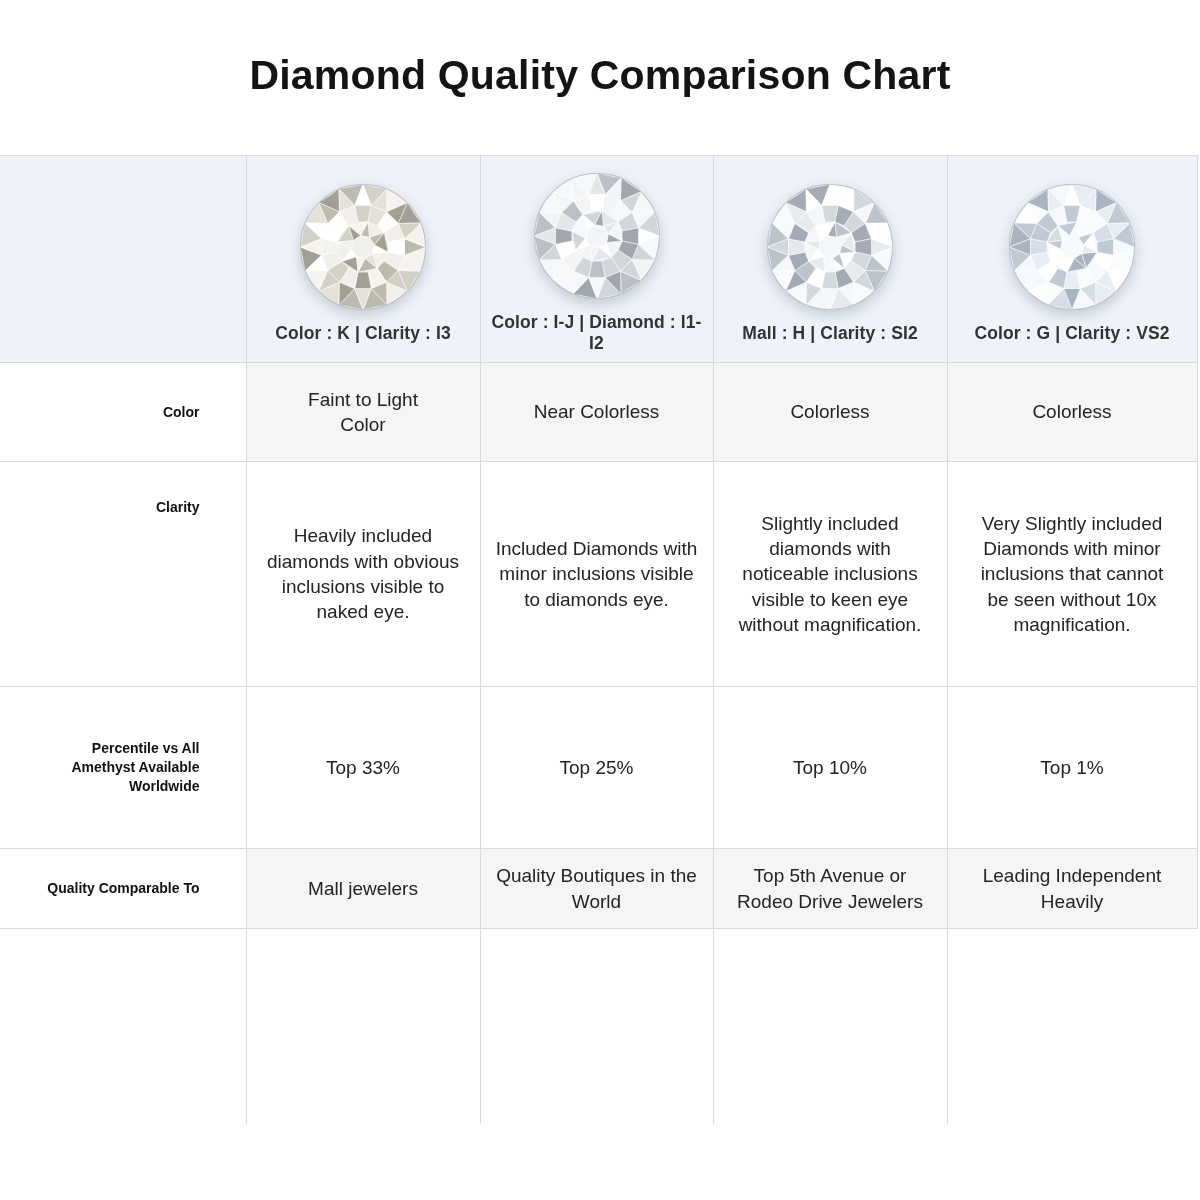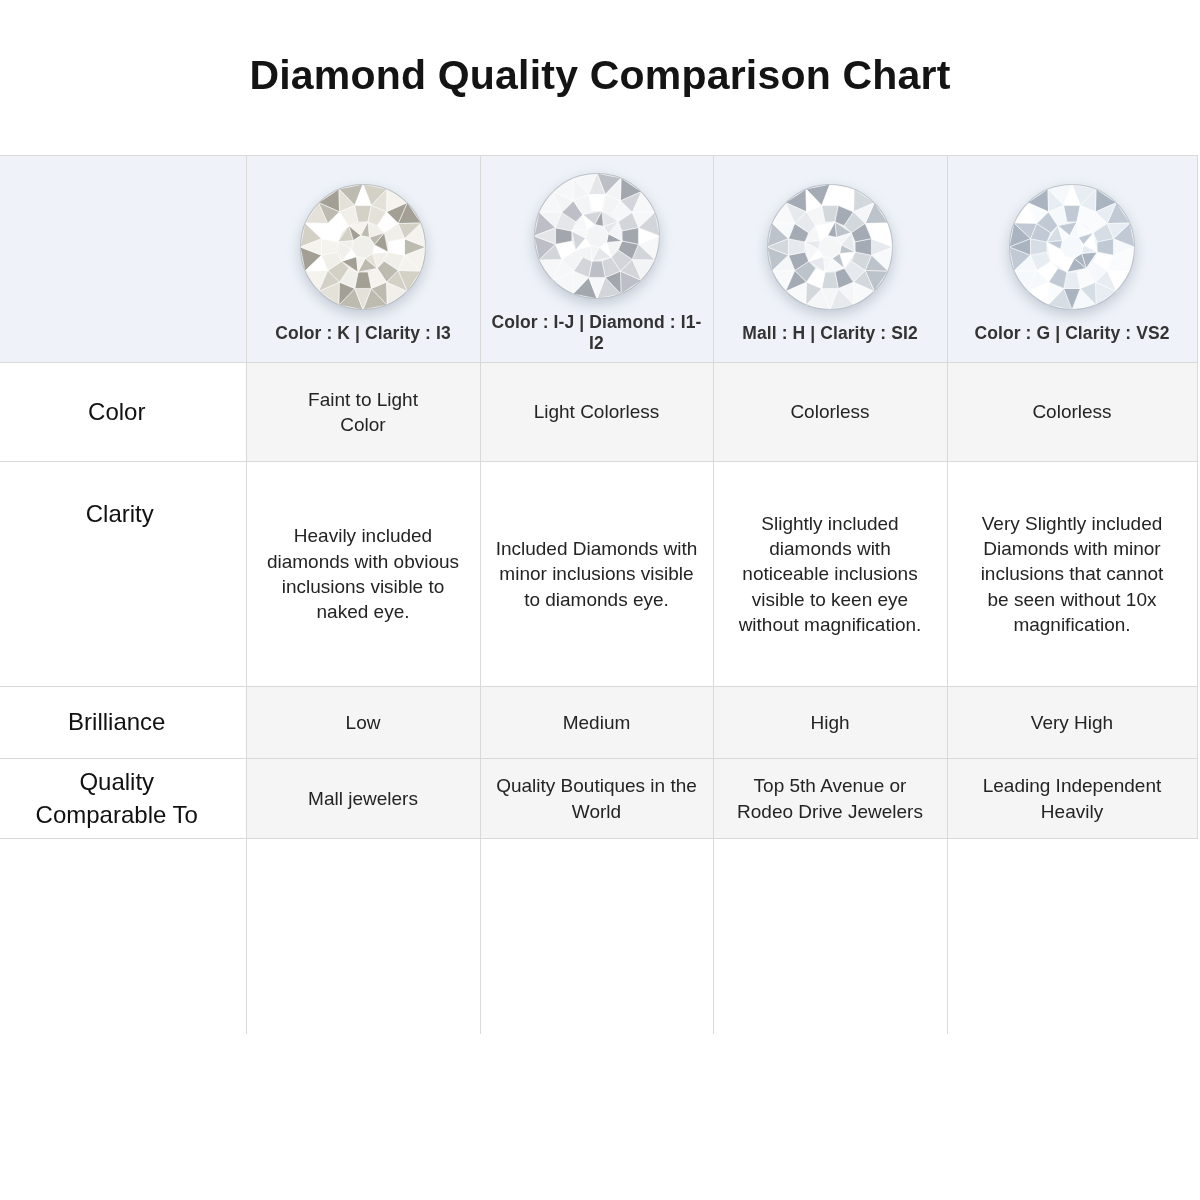--- a/index.html
+++ b/index.html
@@ -47,24 +47,24 @@
   }
   .cap {
     margin-top: 12px;
     font-size: 17.5px;
     color: var(--c-caption, #333333);
     letter-spacing: 0.1px;
   }
 
   
   tbody .label {
-    text-align: center;
+    text-align: right;
     padding: 0 46px 0 34px;
-    font-size: 24px;
-    font-weight: 400;
+    font-size: 14px;
+    font-weight: 700;
     line-height: 1.35;
     color: var(--c-label, #111111);
     background: #ffffff;
   }
   tbody .data {
     text-align: center;
     font-size: 19px;
     line-height: 1.33;
     color: var(--c-text, #242424);
     padding: 6px 14px;
@@ -404,21 +404,21 @@
       </th>
     </tr>
   </thead>
   <tbody>
     <tr class="row-color">
       <th class="label">Color</th>
       <td class="data">
           <div class="inner">Faint to Light Color</div>
         </td>
       <td class="data">
-          <div class="inner">Light Colorless</div>
+          <div class="inner">Near Colorless</div>
         </td>
       <td class="data">
           <div class="inner">Colorless</div>
         </td>
       <td class="data">
           <div class="inner">Colorless</div>
         </td>
     </tr>
     <tr class="row-clarity">
       <th class="label">Clarity</th>
@@ -428,33 +428,33 @@
       <td class="data">
           <div class="inner">Included Diamonds with minor inclusions visible to diamonds eye.</div>
         </td>
       <td class="data">
           <div class="inner">Slightly included diamonds with noticeable inclusions visible to keen eye without magnification.</div>
         </td>
       <td class="data">
           <div class="inner">Very Slightly included Diamonds with minor inclusions that cannot be seen without 10x magnification.</div>
         </td>
     </tr>
-    <tr class="row-brilliance">
-      <th class="label">Brilliance</th>
-      <td class="data">
-          <div class="inner">Low</div>
-        </td>
-      <td class="data">
-          <div class="inner">Medium</div>
-        </td>
-      <td class="data">
-          <div class="inner">High</div>
-        </td>
-      <td class="data">
-          <div class="inner">Very High</div>
+    <tr class="row-percentile">
+      <th class="label">Percentile vs All Amethyst Available Worldwide</th>
+      <td class="data">
+          <div class="inner">Top 33%</div>
+        </td>
+      <td class="data">
+          <div class="inner">Top 25%</div>
+        </td>
+      <td class="data">
+          <div class="inner">Top 10%</div>
+        </td>
+      <td class="data">
+          <div class="inner">Top 1%</div>
         </td>
     </tr>
     <tr class="row-quality">
       <th class="label">Quality Comparable To</th>
       <td class="data">
           <div class="inner">Mall jewelers</div>
         </td>
       <td class="data">
           <div class="inner">Quality Boutiques in the World</div>
         </td>

